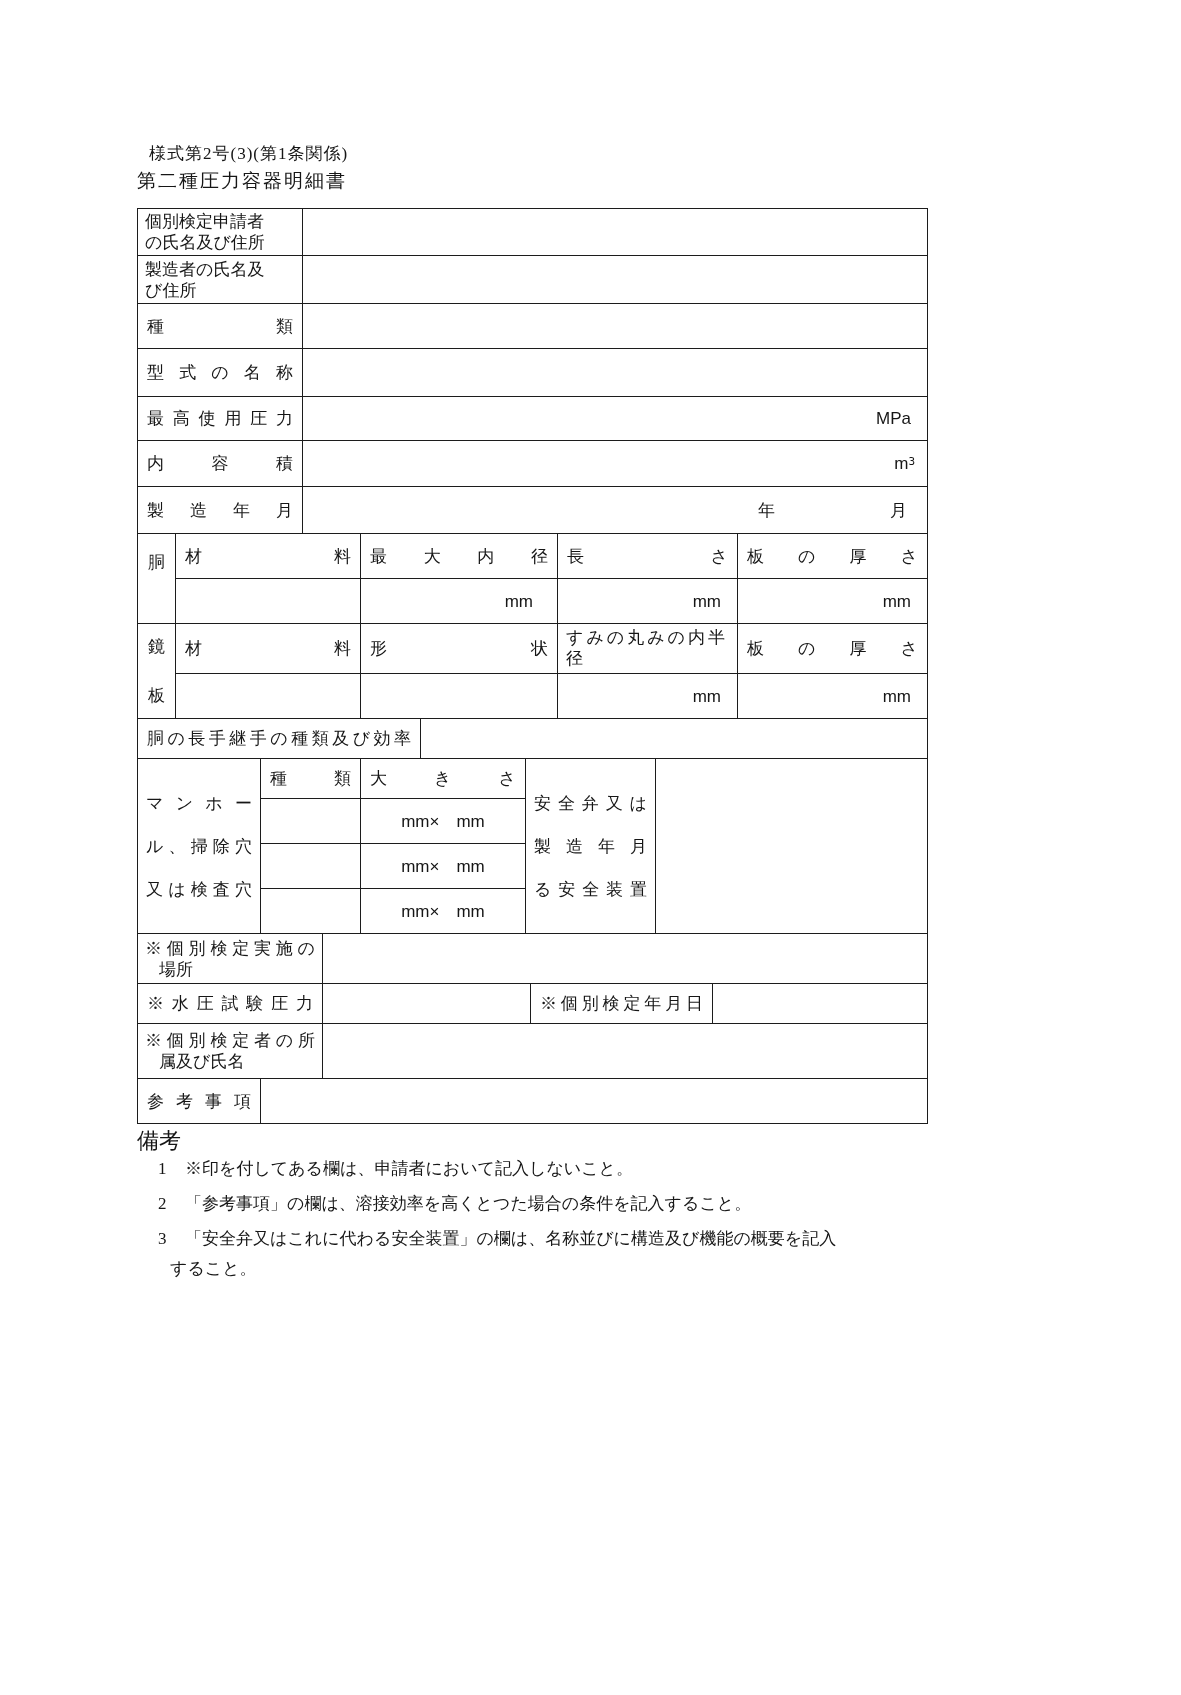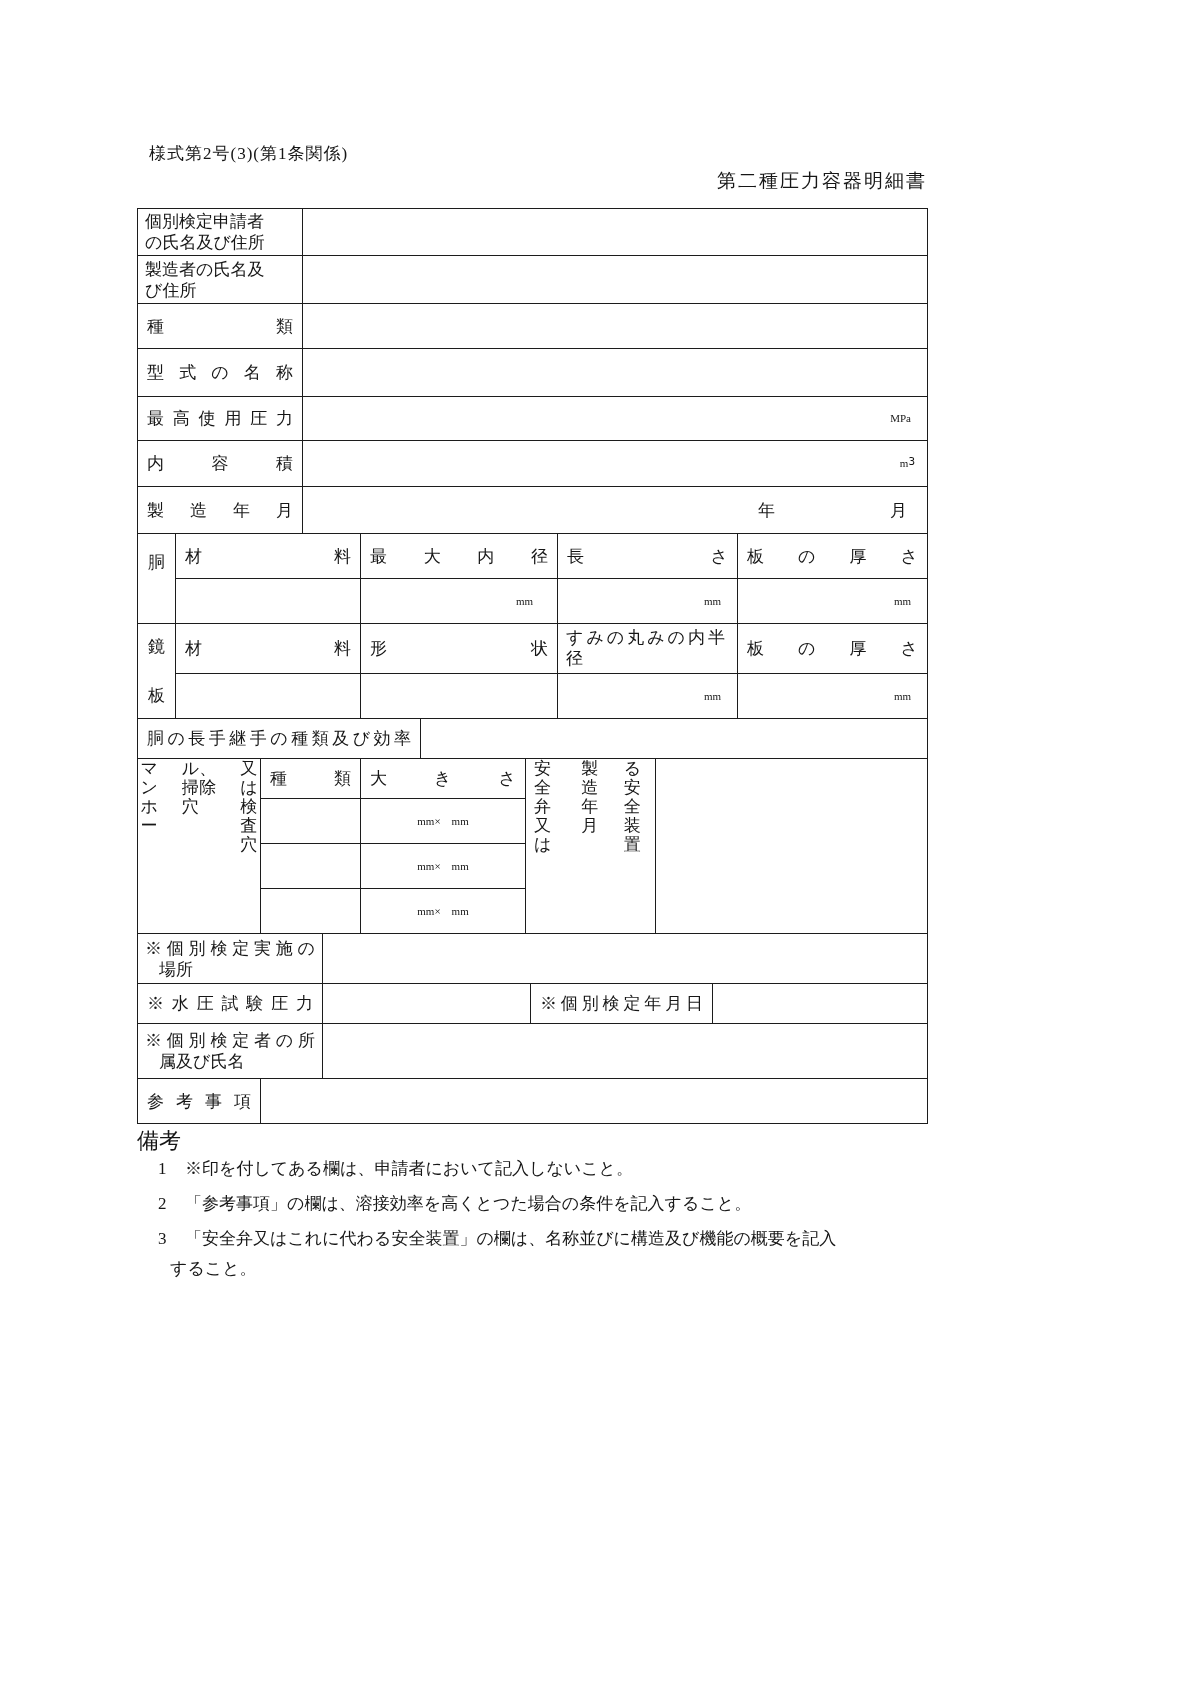--- a/index.html
+++ b/index.html
@@ -3,52 +3,52 @@
 <meta charset="utf-8">
 <style>
   * { margin:0; padding:0; }
   html,body { background:#ffffff; }
   .page {
     position:relative; width:1181px; height:1695px; background:#ffffff;
     font-family:"Liberation Serif","DejaVu Serif",serif;
     color:#161616; font-size:17px;
   }
   .formno { position:absolute; left:149px; top:142px; letter-spacing:1px; }
-  .title  { position:absolute; left:137px; top:168px; width:790px; text-align:right;
+  .title  { position:absolute; left:137px; top:168px; width:790px; text-align:left;
             font-size:19px; letter-spacing:2px; }
   .tbl { position:absolute; left:137px; top:200px; width:790px; height:915px;
          border-left:1px solid #1c1c1c; border-top:1px solid #1c1c1c;margin-top:8px; }
   .c { position:absolute; box-sizing:border-box; background:#fff;
        border-right:1px solid #1c1c1c; border-bottom:1px solid #1c1c1c;
        display:flex; align-items:center; font-size:17px; line-height:21px; }
   
   .jl { padding:0 9px; }
   .jl > span { display:block; width:100%; text-align:justify; text-align-last:justify; }
   
   .lab2 { flex-direction:column; align-items:flex-start; justify-content:center; padding:0 7px; }
   .lab2 > span { display:block; }
   .lab2 > .j { width:100%; text-align:justify; text-align-last:justify; }
   .lab2 > .ind { margin-left:14px; }
   
   .radius { flex-direction:column; align-items:stretch; justify-content:center; padding:0 12px 1px 8px; }
   .radius > .j { display:block; width:100%; text-align:justify; text-align-last:justify; }
   
   .unitr { justify-content:flex-end; padding-right:16px; }
-  .unitr > span, .ctr > span, .ycell > span { font-family:Liberation Serif, serif; font-size:11px; }
+  .unitr > span, .ctr > span, .ycell > span { font-family:Liberation Sans, sans-serif; font-size:17px; }
   .ctr { justify-content:center; }
   .ycell > span { position:absolute; top:50%; transform:translateY(-50%);
                   font-family:"Liberation Serif","DejaVu Serif",serif; font-size:17px; }
   .ycell > .yy { left:455px; }
   .ycell > .mm { right:20px; }
   sup.exp { font-size:11px; font-family:"DejaVu Sans Mono",monospace; position:relative; top:-2px; }
   
   .vcell  { flex-direction:column; align-items:center; justify-content:flex-start; padding-top:18px; }
   .vcell2 { flex-direction:column; align-items:center; justify-content:flex-start; padding-top:12px; gap:28px; }
   
-  .stack3 { align-items:stretch; justify-content:center; gap:24px; padding:0 8px; }
+  .stack3 { flex-direction:column; align-items:stretch; justify-content:center; gap:24px; padding:0 8px; }
   .stack3 > span { display:block; text-align:justify; text-align-last:justify; line-height:19px; }
   
   .note-head { position:absolute; font-size:22px; }
   .note { position:absolute; display:flex; font-size:17px; line-height:21px; }
   .nnum { width:27px; flex:0 0 27px; }
 </style>
 </head>
 <body>
 
 <div class="page">

